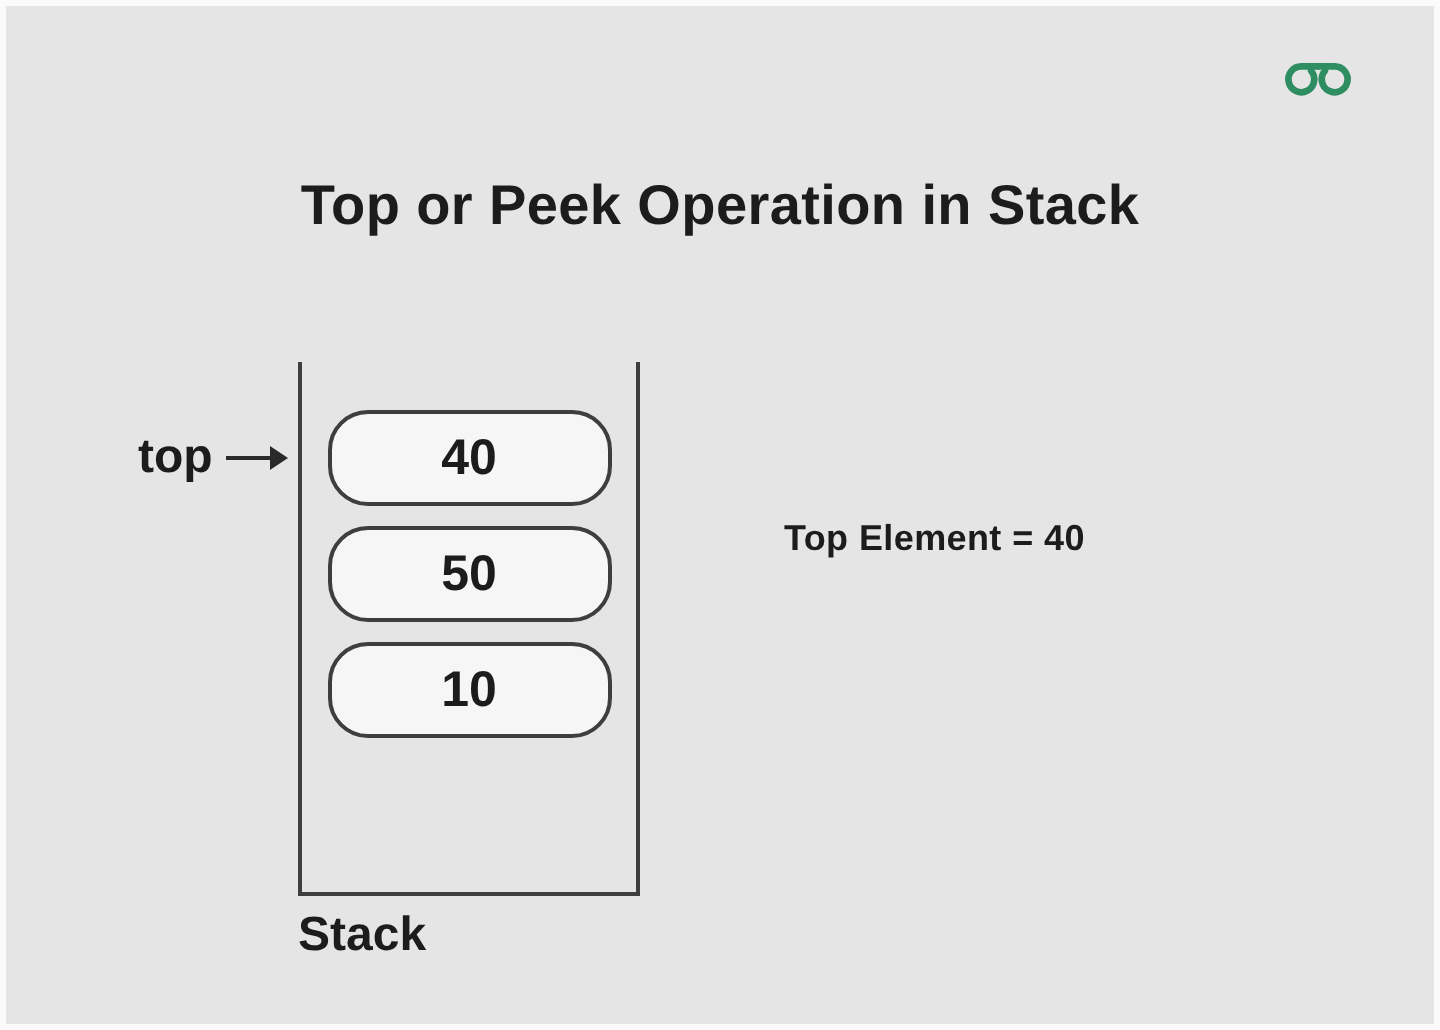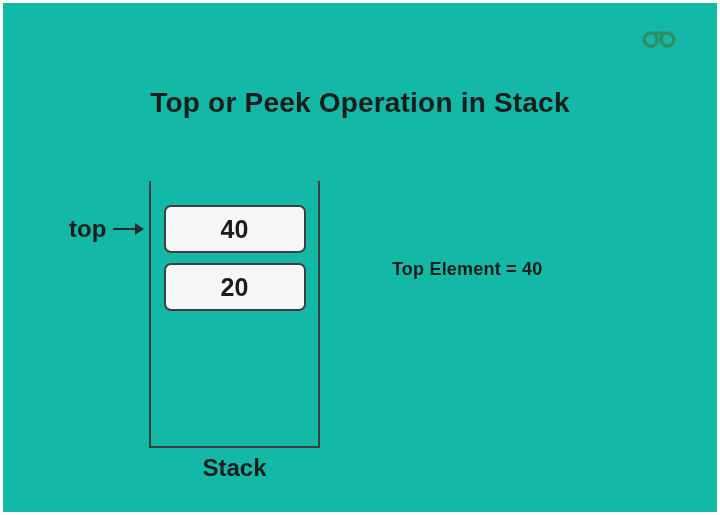--- a/index.html
+++ b/index.html
@@ -3,21 +3,21 @@
 <meta charset="utf-8">
 <style>
   * { margin: 0; padding: 0; box-sizing: border-box; }
   html, body { width: 720px; height: 515px; }
   body { font-family: "Liberation Sans", sans-serif; }
 
   .canvas {
     position: relative;
     width: 720px;
     height: 515px;
-    background: #14b8a6;
+    background: #e5e5e5;
     border: 3px solid #fbfbfb;
     overflow: hidden;
   }
 
   .title {
     position: absolute;
     top: 84px;
     left: 0;
     width: 100%;
     text-align: center;
@@ -49,36 +49,35 @@
     align-items: center;
     padding-top: 24px;
     gap: 10px;
   }
 
   .stack-box {
     width: 142px;
     height: 48px;
     flex: 0 0 48px;
     border: 2px solid #3e3e3e;
-    border-radius: 7px;
+    border-radius: 20px;
     background: #f6f6f6;
     display: flex;
     align-items: center;
     justify-content: center;
     font-size: 25px;
     font-weight: bold;
     color: #1c1c1c;
   }
 
   .stack-label {
     position: absolute;
     top: 451px;
     left: 146px;
     width: 171px;
-    text-align: center;
     font-size: 24px;
     font-weight: bold;
     color: #1c1c1c;
   }
 
   .top-pointer {
     position: absolute;
     left: 66px;
     top: 211px;
     height: 30px;
@@ -142,20 +141,21 @@
   <div class="top-pointer">
     <span class="pointer-text">top</span>
     <span class="arrow">
       <span class="shaft"></span>
       <span class="head"></span>
     </span>
   </div>
 
   <div class="stack-container">
     <div class="stack-box">40</div>
-    <div class="stack-box">20</div>
+    <div class="stack-box">50</div>
+    <div class="stack-box">10</div>
   </div>
 
   <div class="stack-label">Stack</div>
 
   <div class="annotation">Top Element = 40</div>
 
 </div>
 
 </body></html>

